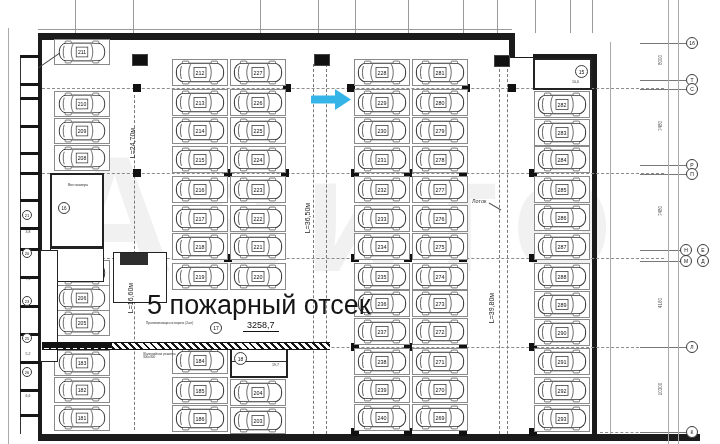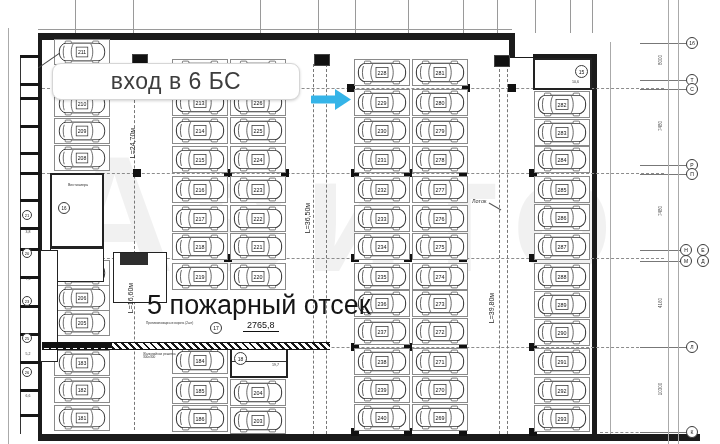--- a/index.html
+++ b/index.html
@@ -1006,16 +1006,15 @@
       <div class="abs" style="left: 488px; top: 206px; width: 14px; height: 1px; background: rgb(85, 85, 85); transform: rotate(30deg);"></div>
       <div class="tiny" style="left: 146px; top: 322px; width: 48px; font-size: 3.2px;">Противопожарные ворота (2шт)</div>
       <div class="tiny" style="left: 143px; top: 353px; width: 42px; font-size: 3.2px;">Жалюзийная решетка 300х300</div>
       <div class="abs" style="left: 311px; top: 86px; width: 42px; height: 27px;">
         <svg width="42" height="27" viewBox="0 0 42 27">
           <path d="M2,13.5 L24,13.5" stroke="#35b4e8" stroke-width="8" stroke-linecap="round" fill="none"></path>
           <path d="M24,3 L40,13.5 L24,24 Z" fill="#35b4e8"></path>
         </svg>
       </div>
     </div>
-  <div id="badge">вход в 6 БС</div>
   <div id="fire-label">5 пожарный отсек</div>
-  <div id="dim-label">2765,8</div>
+  <div id="dim-label">3258,7</div>
 </div>
 
 </body></html>

